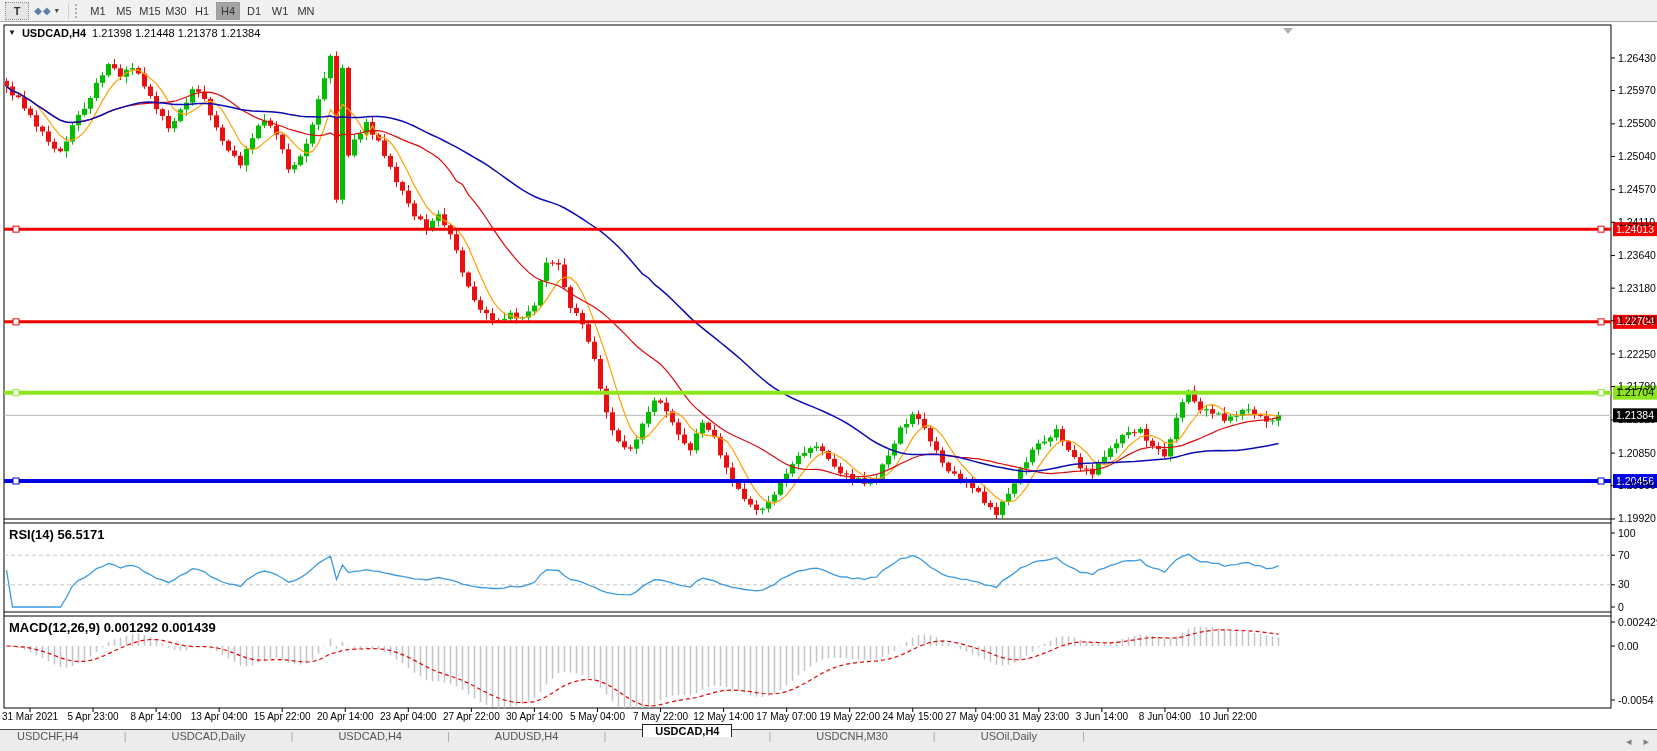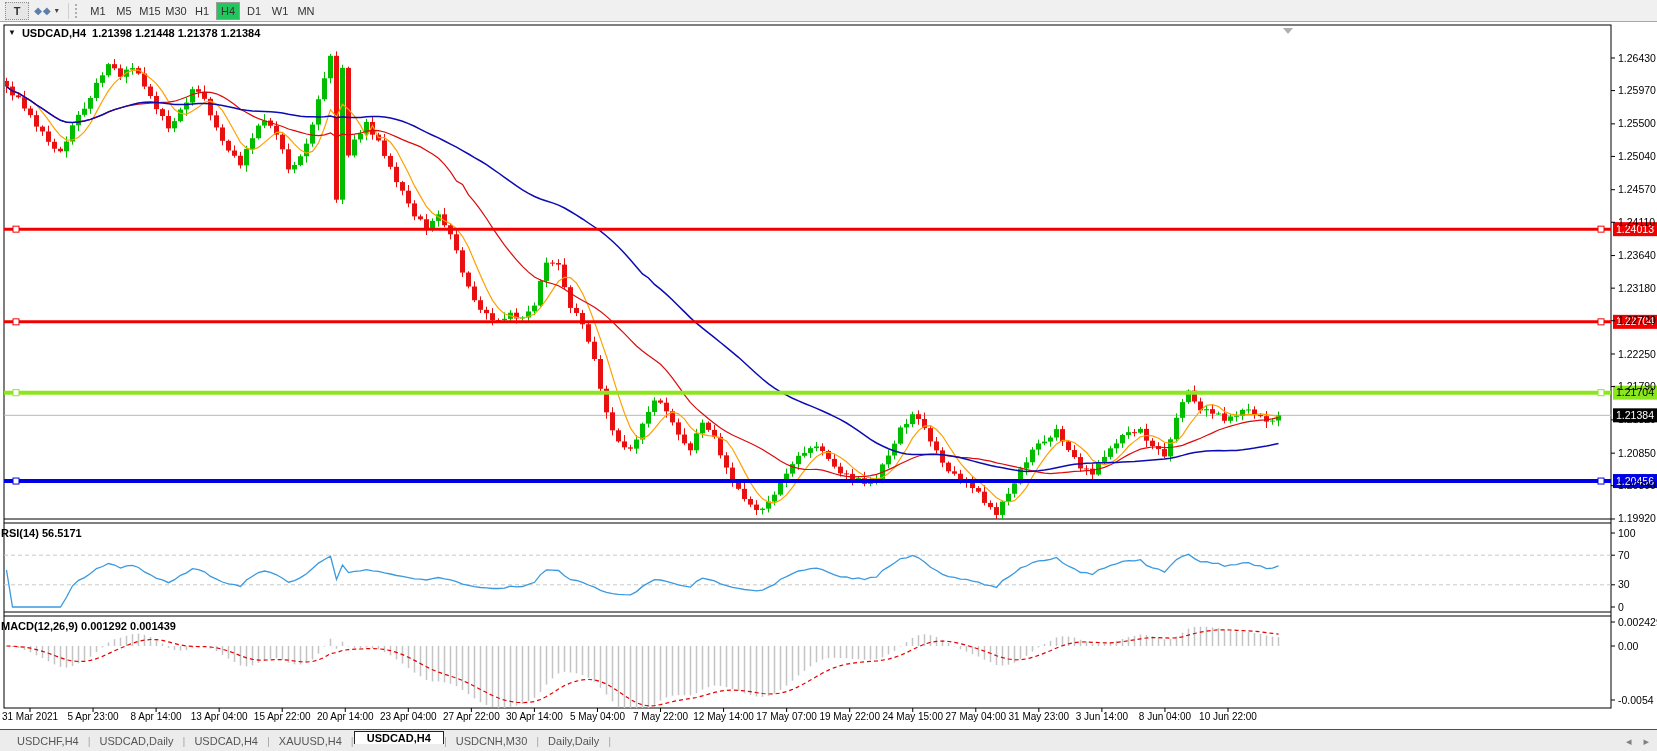--- a/index.html
+++ b/index.html
@@ -8,29 +8,29 @@
   
   #toolbar{position:absolute;top:0;left:0;width:1657px;height:22px;background:#f0f0f0;
            border-bottom:1px solid #a8a8a8;display:flex;align-items:center;box-sizing:border-box;padding-left:4px;}
   .tbtn{height:18px;min-width:24px;display:flex;align-items:center;justify-content:center;
         font-size:11px;color:#333;margin:0 1px;border:1px solid transparent;box-sizing:border-box;cursor:default;}
   .tbtn.boxed{border:1px dotted #8f8f8f;background:#e6e6e6;font-weight:700;}
   .objects{min-width:32px;color:#5c7fa6;font-size:10px;letter-spacing:1px;}
   .caret{font-size:8px;color:#444;margin-left:3px;}
   .vsep{width:1px;height:16px;background:#cfcfcf;margin:0 4px;}
   .grip{width:3px;height:14px;border-left:2px dotted #aeaeae;margin:0 5px 0 2px;}
-  .tf.active{background:#22c55e;border:1px solid #9c9c9c;}
+  .tf.active{background:#a3a3a3;border:1px solid #9c9c9c;}
 
   
   #chart-window{position:absolute;top:22px;left:0;width:1657px;height:700px;background:#fff;}
   #chart-svg{position:absolute;top:0;left:0;}
   #chart-title{position:absolute;left:8px;top:5px;font-size:11px;font-weight:700;color:#000;
                display:flex;align-items:center;gap:6px;z-index:3;}
   #chart-title .tri{font-size:8px;line-height:10px;color:#111;}
-  .pane-label{position:absolute;left:1px;font-size:11px;font-weight:600;color:#000;z-index:3;}
+  .pane-label{position:absolute;left:9px;font-size:13px;font-weight:600;color:#000;z-index:3;}
   #rsi-label{top:505px;}
   #macd-label{top:598px;text-align:right;}
 
   
   #tabbar{position:absolute;top:722px;left:0;width:1657px;height:29px;background:#fff;}
   #tab-strip{position:absolute;top:7px;left:0;right:0;bottom:0;background:#ececec;
              border-top:1px solid #4f4f4f;display:flex;align-items:stretch;padding-left:8px;box-sizing:border-box;}
   .tab{font-size:11px;color:#555;padding:0 9px;display:flex;align-items:center;cursor:default;}
   .tab.active{margin-top:-6px;background:#fff;border:1px solid #222;border-bottom:none;
               font-weight:700;color:#000;padding:0 12px;z-index:2;}
@@ -873,42 +873,42 @@
         <text x="1101.8947368421052" y="698" text-anchor="middle" font-size="10" font-family="Liberation Sans, sans-serif" fill="#000">3 Jun 14:00</text>
         <line x1="1164.9473684210527" y1="686" x2="1164.9473684210527" y2="690" stroke="#000"></line>
         <text x="1164.9473684210527" y="698" text-anchor="middle" font-size="10" font-family="Liberation Sans, sans-serif" fill="#000">8 Jun 04:00</text>
         <line x1="1228" y1="686" x2="1228" y2="690" stroke="#000"></line>
         <text x="1228" y="698" text-anchor="middle" font-size="10" font-family="Liberation Sans, sans-serif" fill="#000">10 Jun 22:00</text>
       </g>
     </svg>
   <div id="chart-title">
     <span class="tri">▼</span>
     <span>USDCAD,H4</span>
-    <span style="font-weight:700;">1.21398 1.21448 1.21378 1.21384</span>
+    <span style="font-weight:400;">1.21398 1.21448 1.21378 1.21384</span>
   </div>
   <div id="rsi-label" class="pane-label">RSI(14) 56.5171</div>
   <div id="macd-label" class="pane-label">MACD(12,26,9) 0.001292 0.001439</div>
 </div>
 
 <div id="tabbar">
   <div id="tab-strip">
-    <div id="tab-strip-tabs" style="display:flex;align-items:center;">
+    <div id="tab-strip-tabs" style="display:flex;align-items:flex-start;gap:36px;">
         <div class="tab">USDCHF,H4</div>
         <div class="tabsep">|</div>
         <div class="tab">USDCAD,Daily</div>
         <div class="tabsep">|</div>
         <div class="tab">USDCAD,H4</div>
         <div class="tabsep">|</div>
-        <div class="tab">XAUUSD,H4</div>
+        <div class="tab">AUDUSD,H4</div>
         <div class="tabsep">|</div>
         <div class="tab active">USDCAD,H4</div>
         <div class="tabsep">|</div>
         <div class="tab">USDCNH,M30</div>
         <div class="tabsep">|</div>
-        <div class="tab">Daily,Daily</div>
+        <div class="tab">USOil,Daily</div>
         <div class="tabsep">|</div>
       </div>
   </div>
   <div id="tab-arrows">
     <span>◂</span>
     <span>▸</span>
   </div>
 </div>
 
 </body></html>

